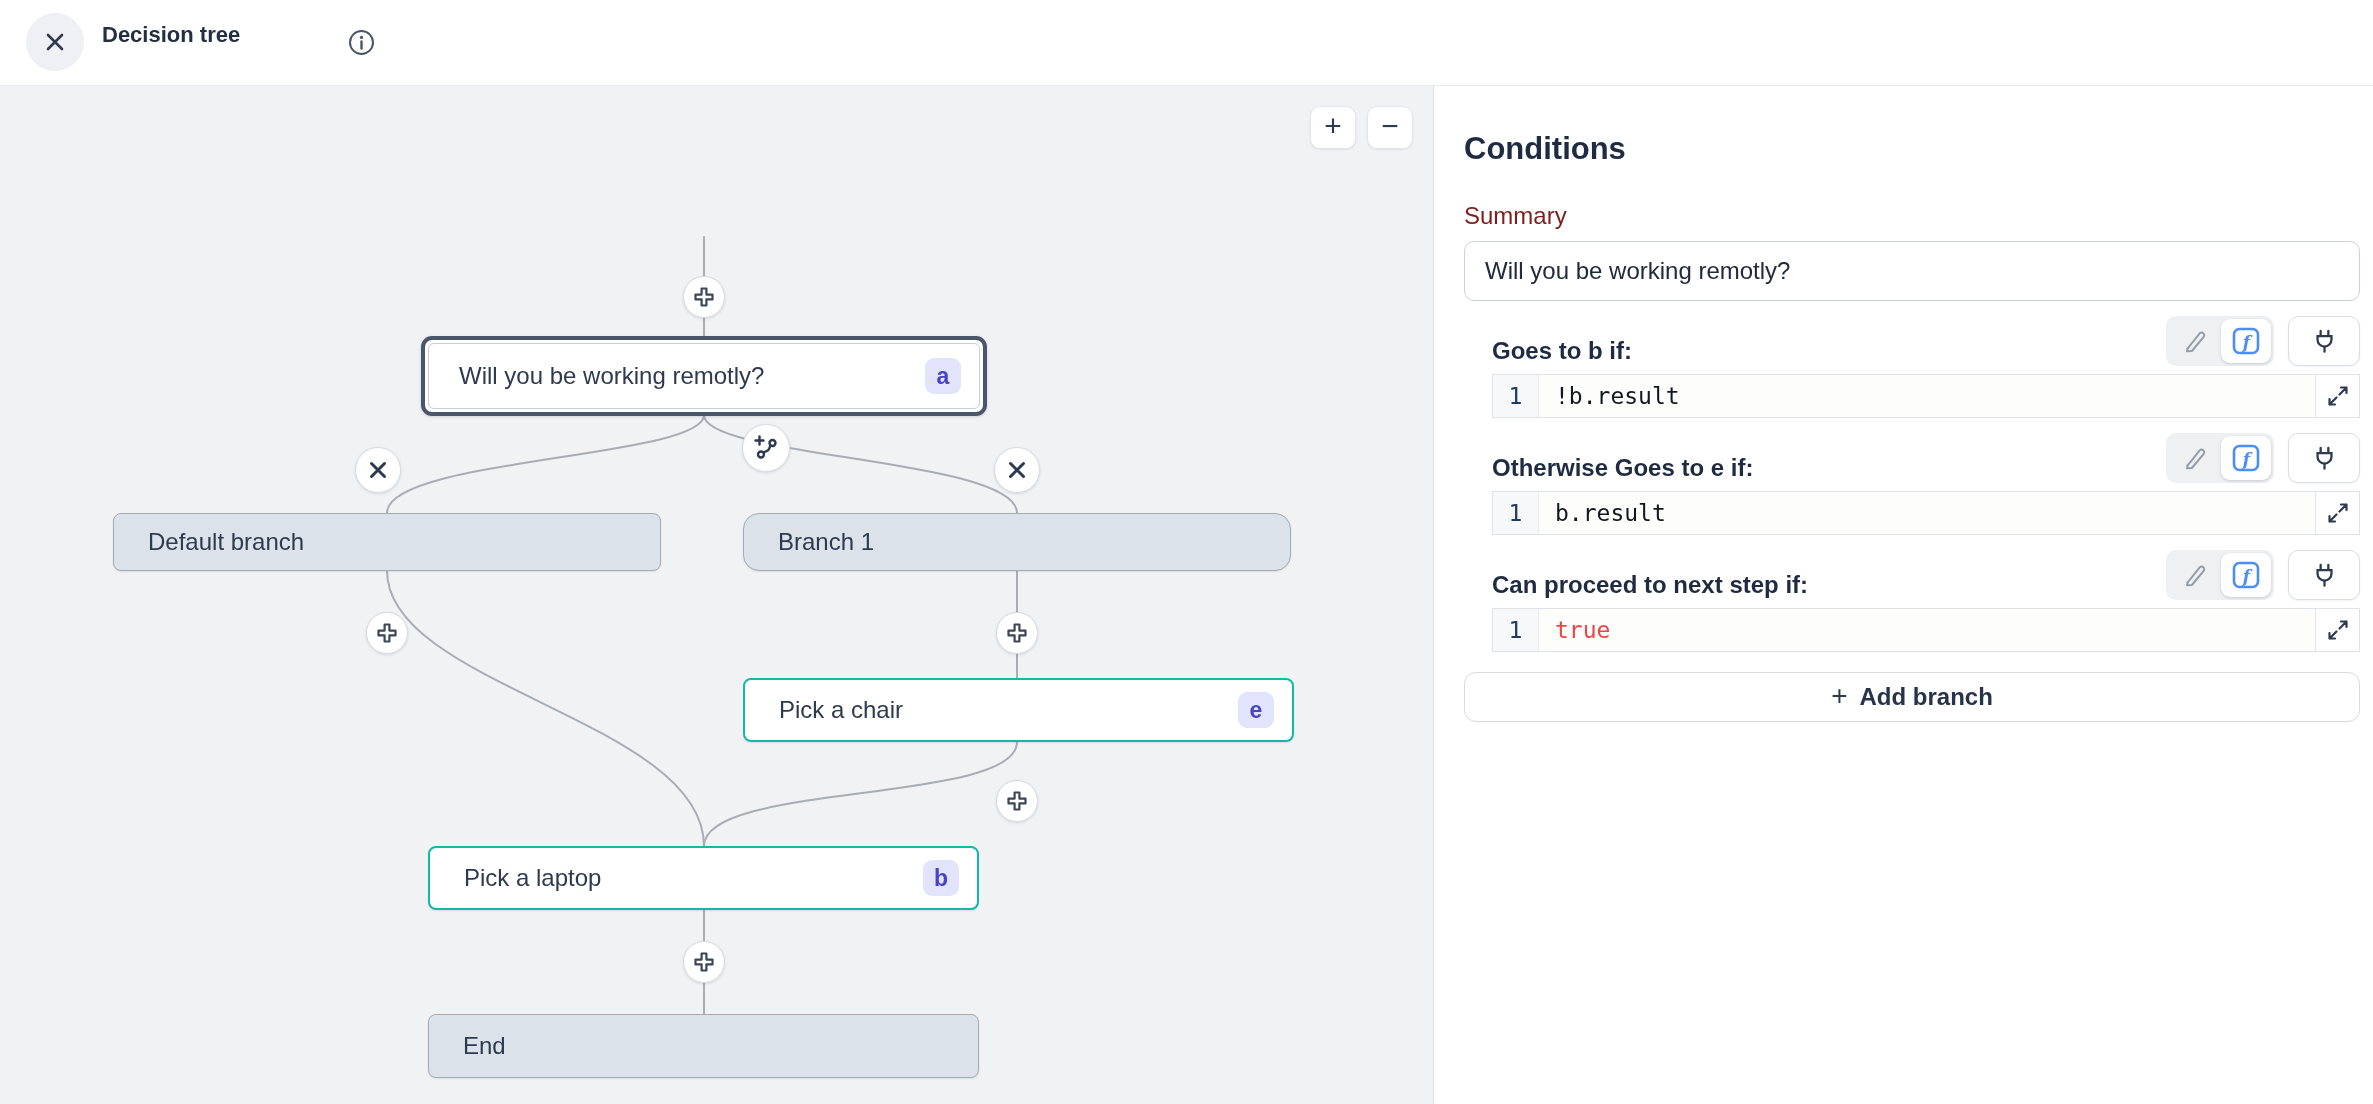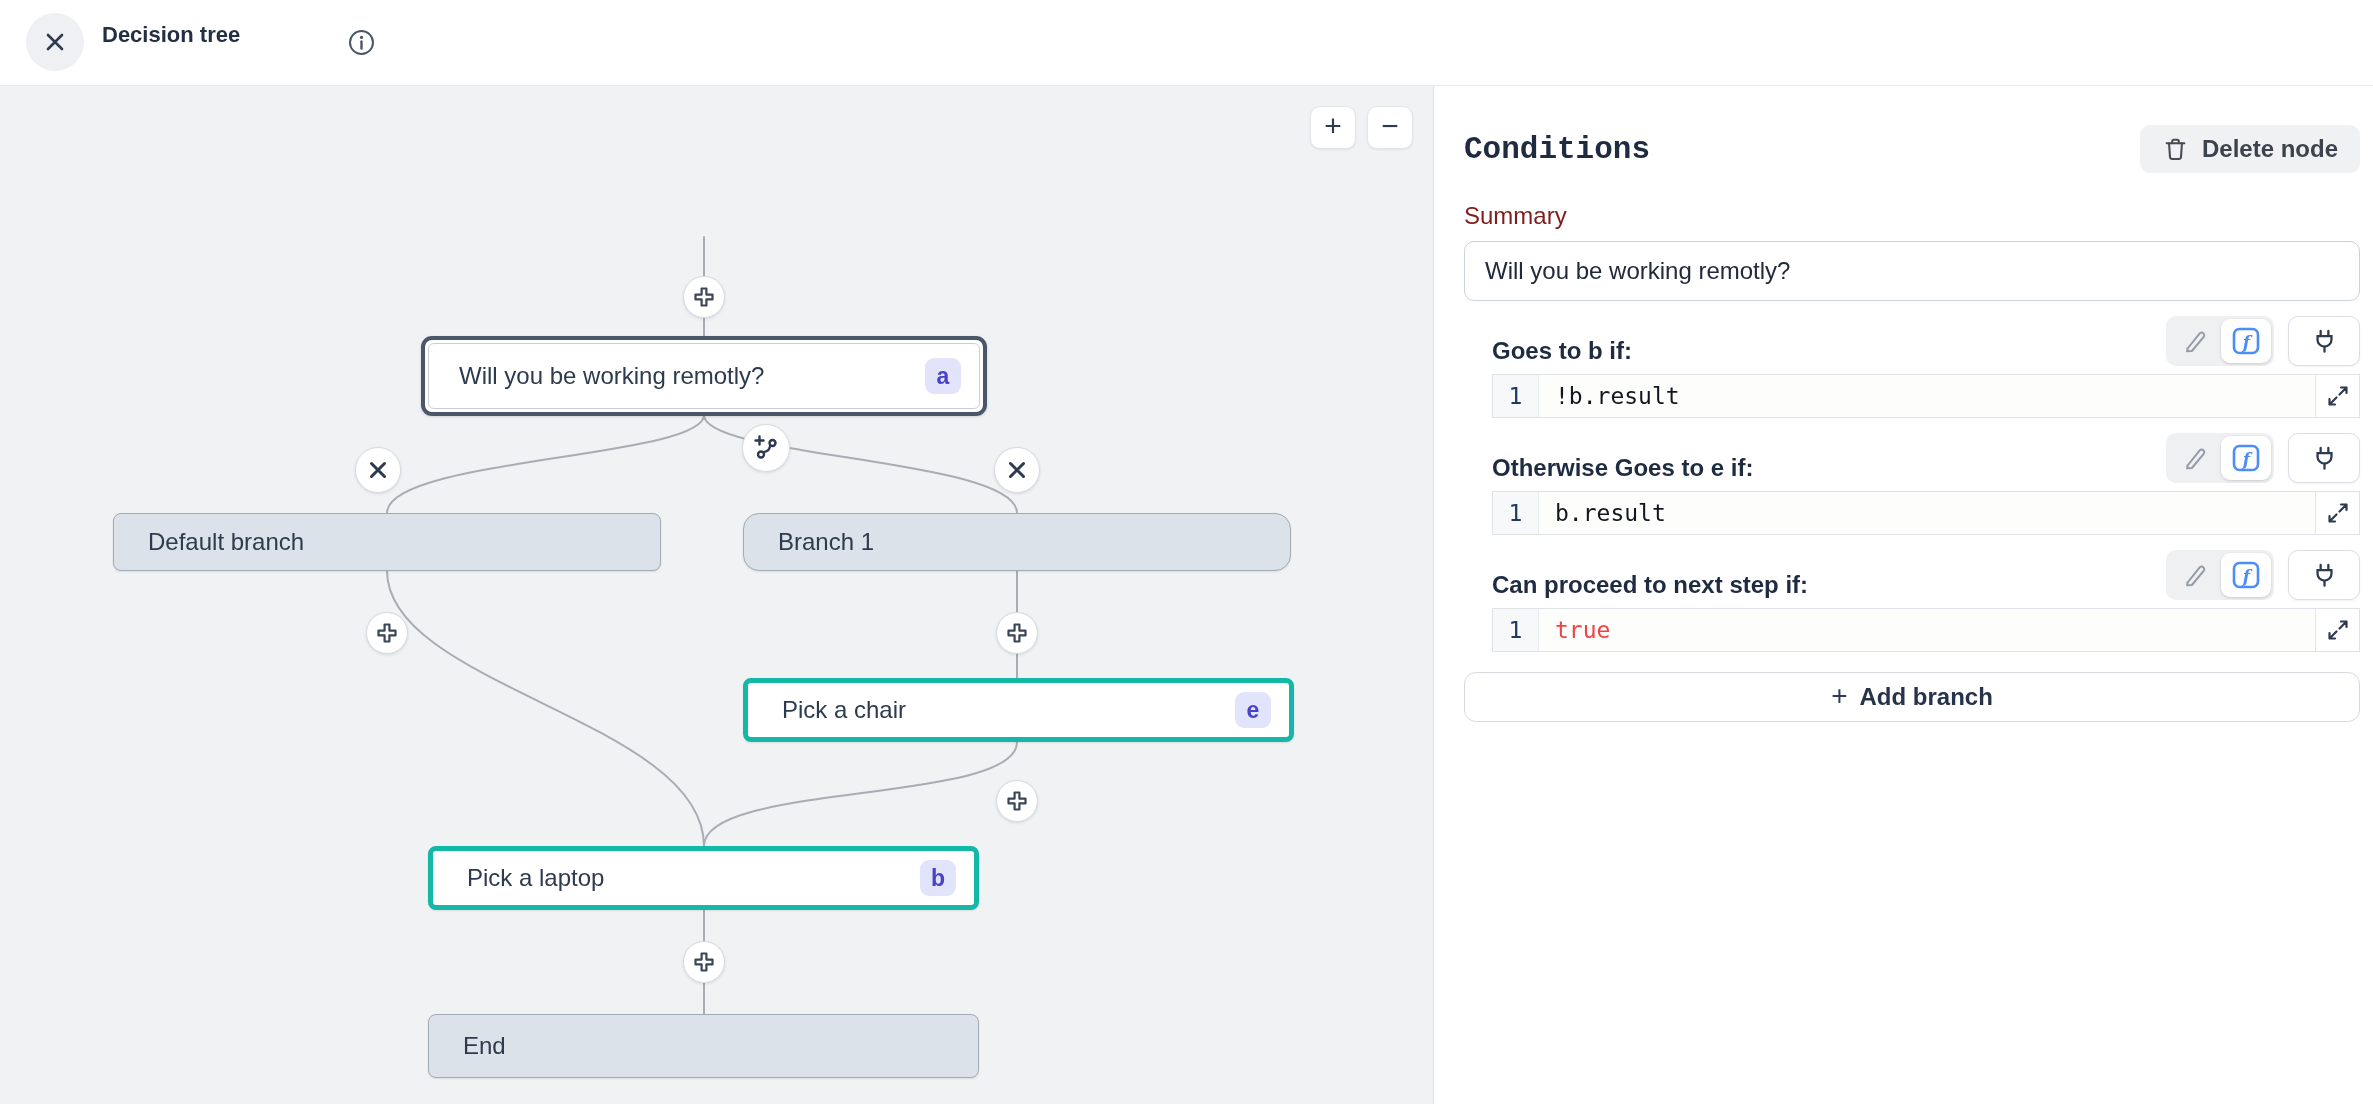--- a/index.html
+++ b/index.html
@@ -22,21 +22,21 @@
   
   .canvas { position:absolute; left:0; top:86px; width:1434px; height:1018px;
     background:#f1f2f4; border-right:1px solid #dcdfe3; overflow:hidden; }
   .edges { position:absolute; left:0; top:0; }
 
   .node { position:absolute; display:flex; align-items:center;
     border-radius:8px; font-size:24px; color:#2e3a4e;
     box-shadow:0 1px 2px rgba(22,30,45,.10); cursor:pointer; }
   .node .lbl { padding-left:34px; flex:1; }
   .node-gray { background:#dbe2e9; border:1px solid #a3abb4; }
-  .node-white { background:#ffffff; border:5px solid #14b8a6; }
+  .node-white { background:#ffffff; border:2px solid #14b8a6; }
   .badge { width:36px; height:36px; margin-right:18px; border-radius:9px;
     background:#e2e4fb; color:#4742c8; font-weight:bold; font-size:23px;
     display:flex; align-items:center; justify-content:center; }
   .sel-wrap { position:absolute; border:4px solid #4a5669; border-radius:11px;
     padding:3px; background:#ffffff; box-shadow:0 1px 3px rgba(22,30,45,.15); cursor:pointer; }
   .sel-inner { width:100%; height:100%; border:1px solid #c9cfd7; border-radius:6px;
     background:#ffffff; display:flex; align-items:center; font-size:24px; }
   .sel-inner .lbl { padding-left:30px; flex:1; }
 
   .dot { position:absolute; background:#ffffff; border:1px solid #d8dbe0;
@@ -45,21 +45,21 @@
 
   .zoom-btn { position:absolute; width:46px; height:43px; background:#ffffff;
     border:1px solid #e4e6e9; border-radius:10px; box-shadow:0 1px 2px rgba(22,30,45,.08);
     font-size:30px; color:#2e3a4e; display:flex; align-items:center; justify-content:center;
     cursor:pointer; line-height:1; padding-bottom:3px; }
 
   
   .panel { position:absolute; left:1434px; top:86px; width:939px; height:1018px;
     background:#ffffff; padding:38px 13px 0 30px; }
   .panel-head { display:flex; align-items:center; justify-content:space-between; height:50px; }
-  .panel-title { font-size:31px; font-weight:bold; color:#1f2b40;font-family:Liberation Mono, monospace; }
+  .panel-title { font-size:31px; font-weight:bold; color:#1f2b40; }
   .delete-btn { display:flex; align-items:center; gap:13px; height:48px; padding:0 22px;
     background:#f0f1f3; border:none; border-radius:10px; cursor:pointer;
     font-family:inherit; font-size:24px; font-weight:bold; color:#3c434c; }
 
   .summary-label { margin-top:28px; font-size:24px; color:#7f1d1d; }
   .summary-input { margin-top:11px; width:100%; height:60px; border:1px solid #ccd2d9;
     border-radius:10px; font-family:inherit; font-size:24px; color:#212b3b;
     padding:0 20px; outline:none; background:#ffffff; }
 
   .section { margin-top:15px;margin-left:28px; }
@@ -207,30 +207,20 @@
     </div>
 
     <button class="zoom-btn" style="left:1310px; top:20px;">+</button>
     <button class="zoom-btn" style="left:1367px; top:20px;">−</button>
   </div>
 
   <aside class="panel">
 
     <div class="panel-head">
       <div class="panel-title">Conditions</div>
-      <button class="delete-btn">
-        <svg width="27" height="27" viewBox="0 0 26 26">
-          <g fill="none" stroke="#454c55" stroke-width="2" stroke-linecap="round" stroke-linejoin="round">
-            <path d="M4.5 7 h17"></path>
-            <path d="M9.8 7 V5.2 a1.6 1.6 0 0 1 1.6 -1.6 h3.2 a1.6 1.6 0 0 1 1.6 1.6 V7"></path>
-            <path d="M6.8 7 l0.9 13.2 a2.2 2.2 0 0 0 2.2 2 h6.2 a2.2 2.2 0 0 0 2.2 -2 L19.2 7"></path>
-          </g>
-        </svg>
-        <span>Delete node</span>
-      </button>
     </div>
 
     <div class="summary-label">Summary</div>
     <input class="summary-input" type="text" value="Will you be working remotly?" style="">
 
     
     <div class="section">
       <div class="sec-head">
         <div class="sec-label">Goes to b if:</div>
         <div class="sec-tools">

